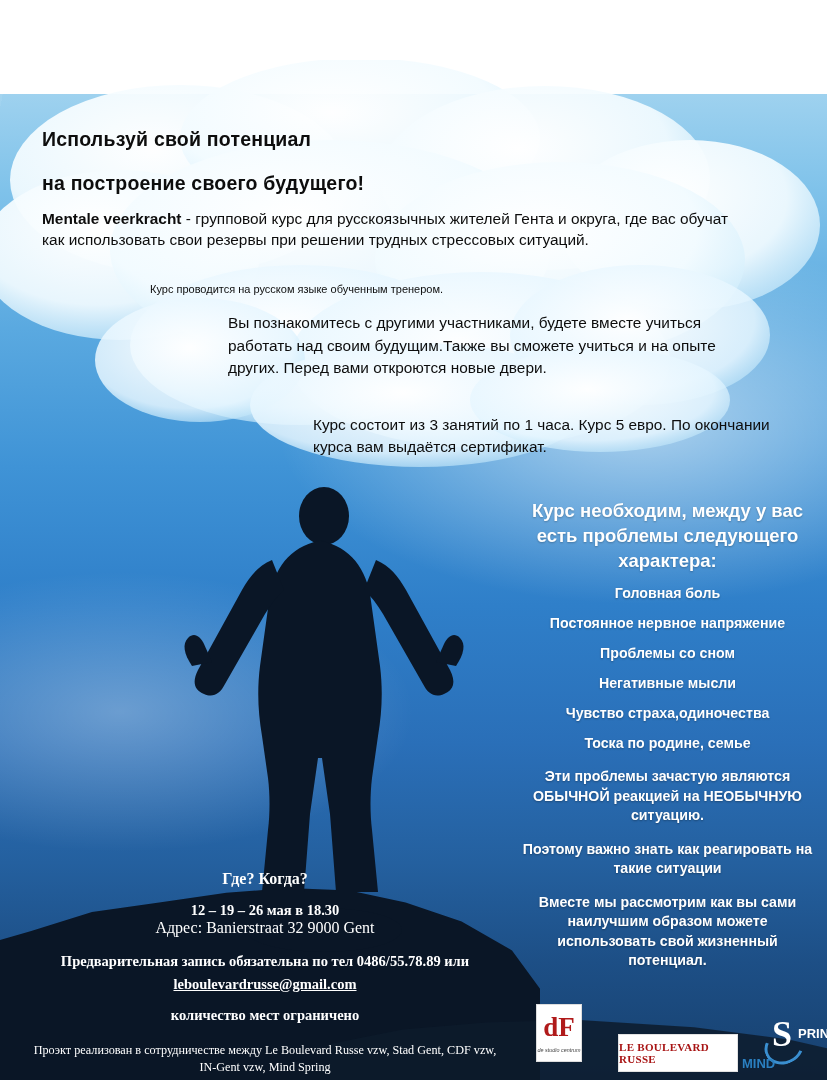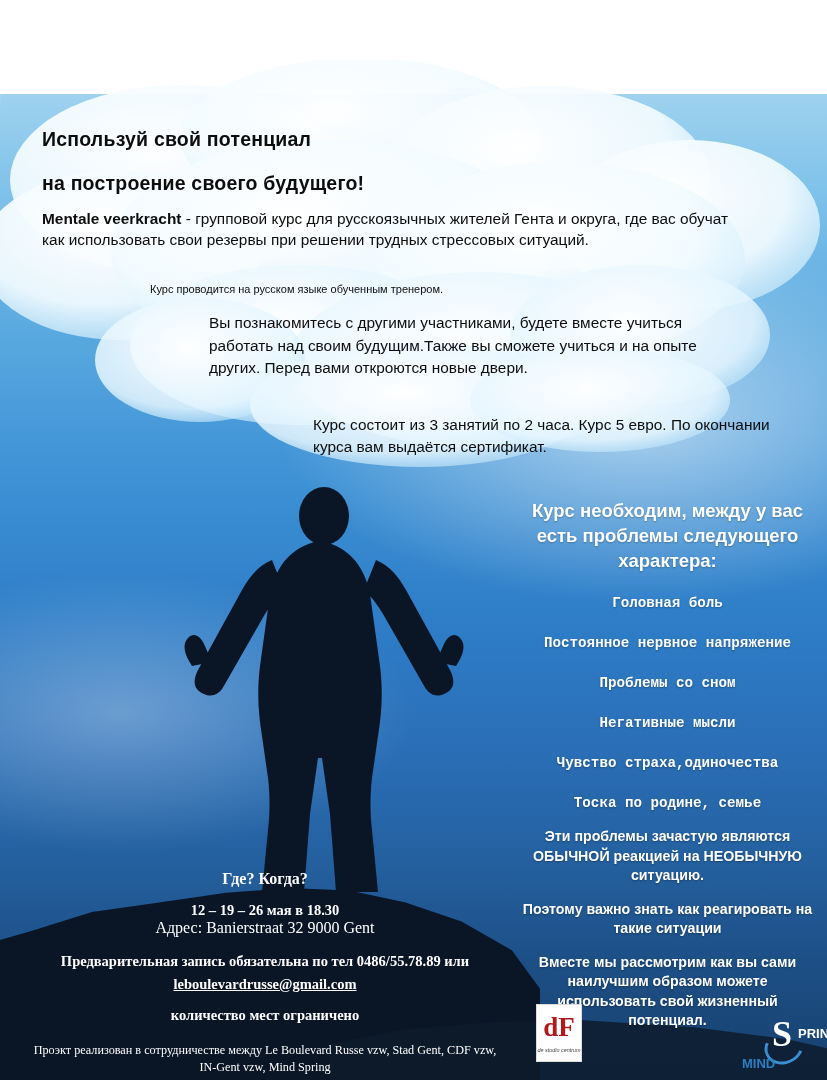--- a/index.html
+++ b/index.html
@@ -69,35 +69,35 @@
     left: 42px; top: 128px; width: 520px;
     font-size: 19.5px; font-weight: bold; letter-spacing: .2px;
   }
   .h2 {
     left: 42px; top: 172px; width: 560px;
     font-size: 19.5px; font-weight: bold; letter-spacing: .2px;
   }
   .p1 { left: 42px; top: 208px; width: 700px; font-size: 15.4px; line-height: 21px; }
   .p1 b { font-weight: bold; }
   .p2 { left: 150px; top: 279px; width: 600px; font-size: 11px; line-height: 21px; }
-  .p3 { left: 209px; top: 312px; width: 520px; font-size: 15.4px; line-height: 22.5px; }
+  .p3 { left: 228px; top: 312px; width: 520px; font-size: 15.4px; line-height: 22.5px; }
   .p4 { left: 313px; top: 414px; width: 460px; font-size: 15.4px; line-height: 22px; }
 
   
   .rcol {
     position: absolute; left: 520px; top: 498px; width: 295px;
     text-align: center; color: #ffffff;
   }
   .rcol .title {
     font-size: 18.5px; font-weight: bold; line-height: 25px;
     text-shadow: 0 1px 2px rgba(0,0,0,.25);
   }
   .rcol .item {
     font-size: 14.2px; font-weight: bold; line-height: 20px;
-    margin-top: 20px; text-shadow: 0 1px 2px rgba(0,0,0,.3); font-family: Liberation Mono, monospace;
+    margin-top: 10px; text-shadow: 0 1px 2px rgba(0,0,0,.3);
   }
   .rcol .para {
     font-size: 14.2px; font-weight: bold; line-height: 19.5px;
     margin-top: 14px; text-shadow: 0 1px 2px rgba(0,0,0,.3);
   }
 
   
   .bcol {
     position: absolute; left: 30px; top: 870px; width: 470px;
     text-align: center; color: #ffffff;
@@ -255,21 +255,21 @@
 
   <div class="tx h1">Используй свой потенциал</div>
   <div class="tx h2">на построение своего будущего!</div>
 
   <div class="tx p1">
     <b>Mentale veerkracht</b><span> - групповой курс для русскоязычных жителей Гента и округа, где вас обучат как использовать свои резервы при решении трудных стрессовых ситуаций.</span>
   </div>
 
   <div class="tx p2">Курс проводится на русском  языке обученным тренером.</div>
   <div class="tx p3">Вы познакомитесь с другими участниками, будете вместе учиться работать над своим будущим.Также вы сможете учиться и на опыте других. Перед вами откроются новые двери.</div>
-  <div class="tx p4">Курс состоит из 3 занятий по 2 часа. Курс 5 евро. По окончании курса вам выдаётся сертификат.</div>
+  <div class="tx p4">Курс состоит из 3 занятий по 1 часа. Курс 5 евро. По окончании курса вам выдаётся сертификат.</div>
 
   <div class="rcol">
     <div class="title">Курс необходим, между у вас есть проблемы следующего характера:</div>
     <div class="item">Головная боль</div>
     <div class="item">Постоянное нервное напряжение</div>
     <div class="item">Проблемы со сном</div>
     <div class="item">Негативные мысли</div>
     <div class="item">Чувство страха,одиночества</div>
     <div class="item">Тоска по родине, семье</div>
     <div class="para">Эти проблемы зачастую являются ОБЫЧНОЙ реакцией на НЕОБЫЧНУЮ ситуацию.</div>
@@ -285,20 +285,23 @@
     <div class="bmail">leboulevardrusse@gmail.com</div>
     <div class="blimit">количество мест ограничено</div>
     <div class="bfoot">Проэкт реализован в сотрудничестве между Le Boulevard Russe vzw, Stad Gent, CDF vzw, IN-Gent vzw, Mind Spring</div>
   </div>
 
   <div class="logos">
     <div class="logo-cdf">
       <div class="cdf-mark">dF</div>
       <div class="cdf-sub">de studio centrum</div>
     </div>
+    <div class="logo-blvd">
+      <div class="blvd-txt">LE BOULEVARD RUSSE</div>
+    </div>
     <div class="logo-ms">
       <div class="ms-arc"></div>
       <div class="s-big">S</div>
       <div class="spring">PRING</div>
       <div class="mind">MIND</div>
     </div>
   </div>
 
 </div>
 

